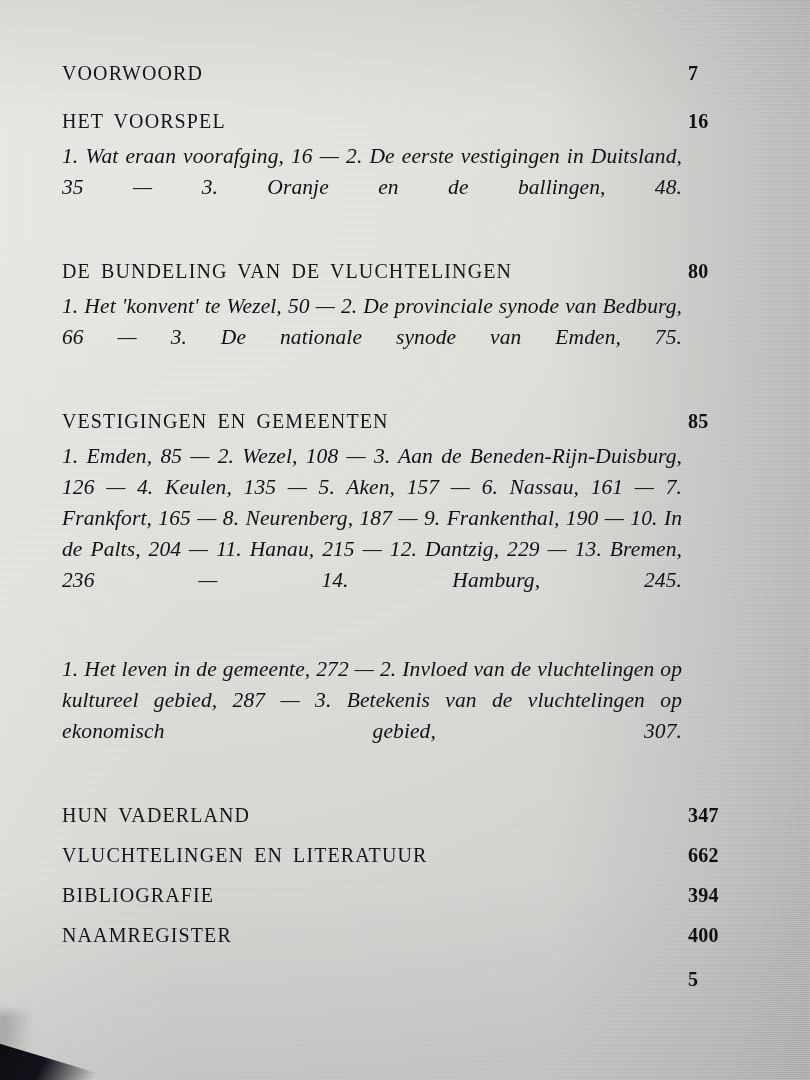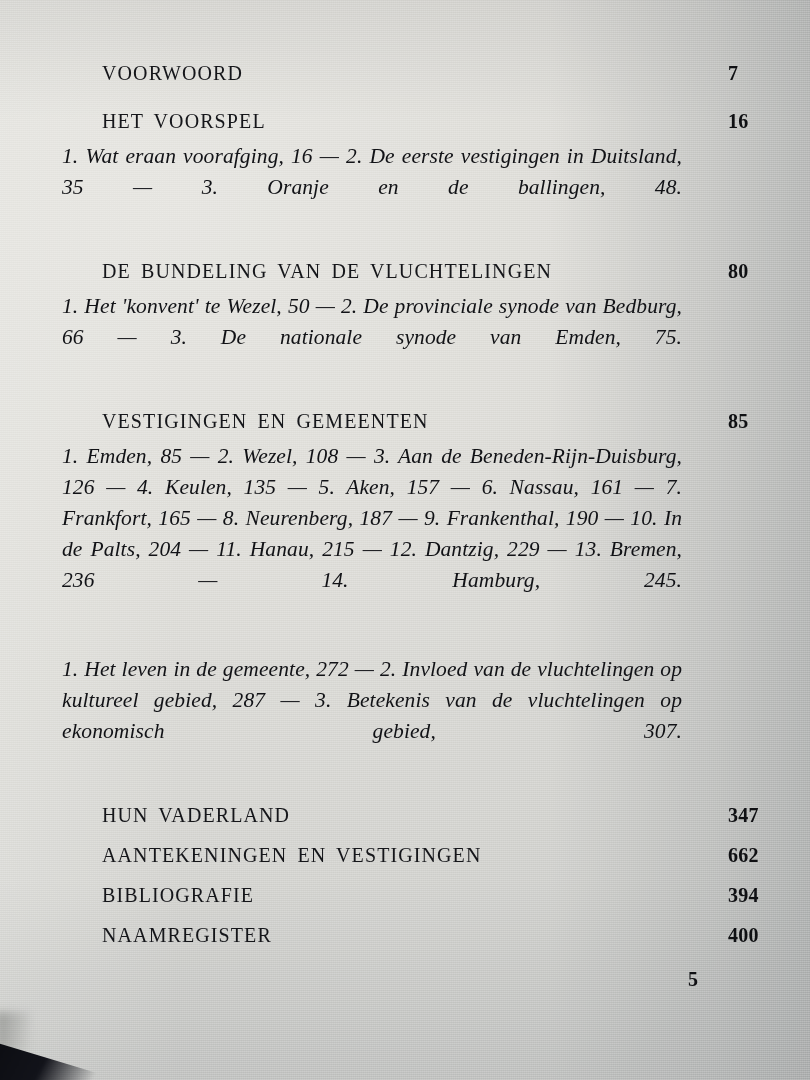--- a/index.html
+++ b/index.html
@@ -85,21 +85,20 @@
     top: 62px;
     width: 690px;
   }
   .entry {
     position: relative;
   }
   .head-row {
     position: relative;
     display: block;
     min-height: 30px;
-    margin-left: 40px;
   }
   .head-title {
     font-family: "Liberation Serif", "DejaVu Serif", serif;
     font-size: 20px;
     letter-spacing: 1.1px;
     word-spacing: 4px;
     color: #15161a;
     font-weight: 400;
     display: inline-block;
     
@@ -210,21 +209,21 @@
 
     <div class="entry simple">
       <div class="head-row">
         <span class="head-title">HUN VADERLAND</span>
         <span class="page-num">347</span>
       </div>
     </div>
 
     <div class="entry simple">
       <div class="head-row">
-        <span class="head-title">AANTEKENINGEN EN VESTIGINGEN</span>
+        <span class="head-title">VLUCHTELINGEN EN LITERATUUR</span>
         <span class="page-num">662</span>
       </div>
     </div>
 
     <div class="entry simple">
       <div class="head-row">
         <span class="head-title">BIBLIOGRAFIE</span>
         <span class="page-num">394</span>
       </div>
     </div>

